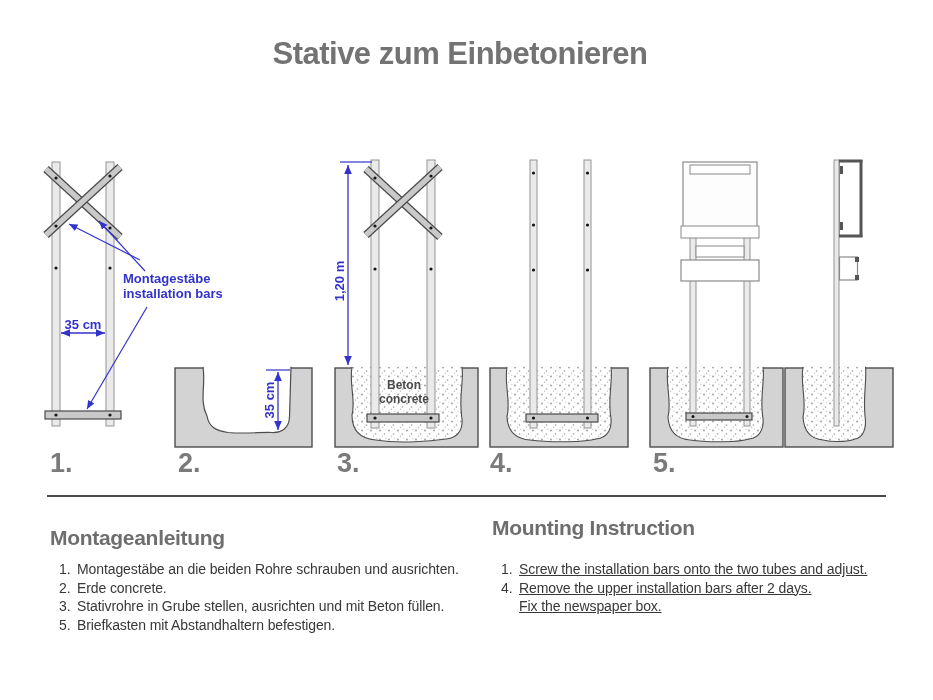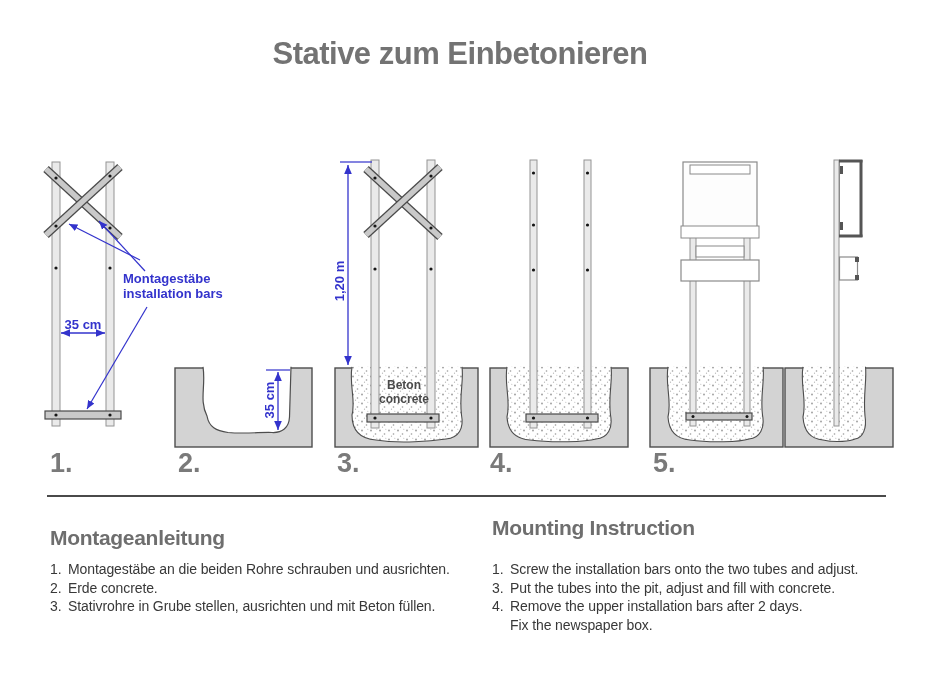--- a/index.html
+++ b/index.html
@@ -8,22 +8,22 @@
   .abs{position:absolute;}
   #title{top:36px;left:0;width:920px;text-align:center;font-size:31px;font-weight:bold;
          color:#737373;letter-spacing:-0.5px;}
   #rule{top:495px;left:47px;width:839px;height:2px;background:#4a4a4a;}
   .col-heading{font-size:21px;font-weight:bold;color:#6e6e6e;letter-spacing:-0.3px;}
   #heading-de{top:516px;left:50px;margin-top:10px;}
   #heading-en{top:516px;left:492px;}
   .ins-list{top:560px;width:430px;font-size:14px;color:#383838;line-height:18.5px;
             letter-spacing:-0.1px;}
   #list-de{left:50px;}
-  #list-en{left:492px;}
-  .li{white-space:nowrap;}
+  #list-en{left:492px;text-decoration:underline;}
+  .li{white-space:nowrap;margin-left:9px;}
   .num{display:inline-block;width:18px;}
   svg text{font-family:"Liberation Sans", sans-serif;}
   .dim-text{font-size:13px;font-weight:bold;fill:#3333cc;}
   .label-text{font-size:13px;font-weight:bold;fill:#3333cc;}
   .step-num{font-size:27px;font-weight:bold;fill:#7a7a7a;}
   .concrete-text{font-size:12px;font-weight:bold;fill:#4a4a4a;}
 </style>
 </head>
 <body>
 
@@ -184,20 +184,20 @@
 
 <div class="abs" id="rule"></div>
 
 <div class="abs col-heading" id="heading-de">Montageanleitung</div>
 <div class="abs col-heading" id="heading-en">Mounting Instruction</div>
 
 <div class="abs ins-list" id="list-de">
   <div class="li"><span class="num">1.</span><span>Montagestäbe an die beiden Rohre schrauben und ausrichten.</span></div>
   <div class="li"><span class="num">2.</span><span>Erde concrete.</span></div>
   <div class="li"><span class="num">3.</span><span>Stativrohre in Grube stellen, ausrichten und mit Beton füllen.</span></div>
+  <div class="li"><span class="num">5.</span><span>Briefkasten mit Abstandhaltern befestigen.</span></div>
 </div>
 
 <div class="abs ins-list" id="list-en">
   <div class="li"><span class="num">1.</span><span>Screw the installation bars onto the two tubes and adjust.</span></div>
-  <div class="li"><span class="num">3.</span><span>Put the tubes into the pit, adjust and fill with concrete.</span></div>
   <div class="li"><span class="num">4.</span><span>Remove the upper installation bars after 2 days.</span></div>
   <div class="li"><span class="num"></span><span>Fix the newspaper box.</span></div>
 </div>
 
 </body></html>

